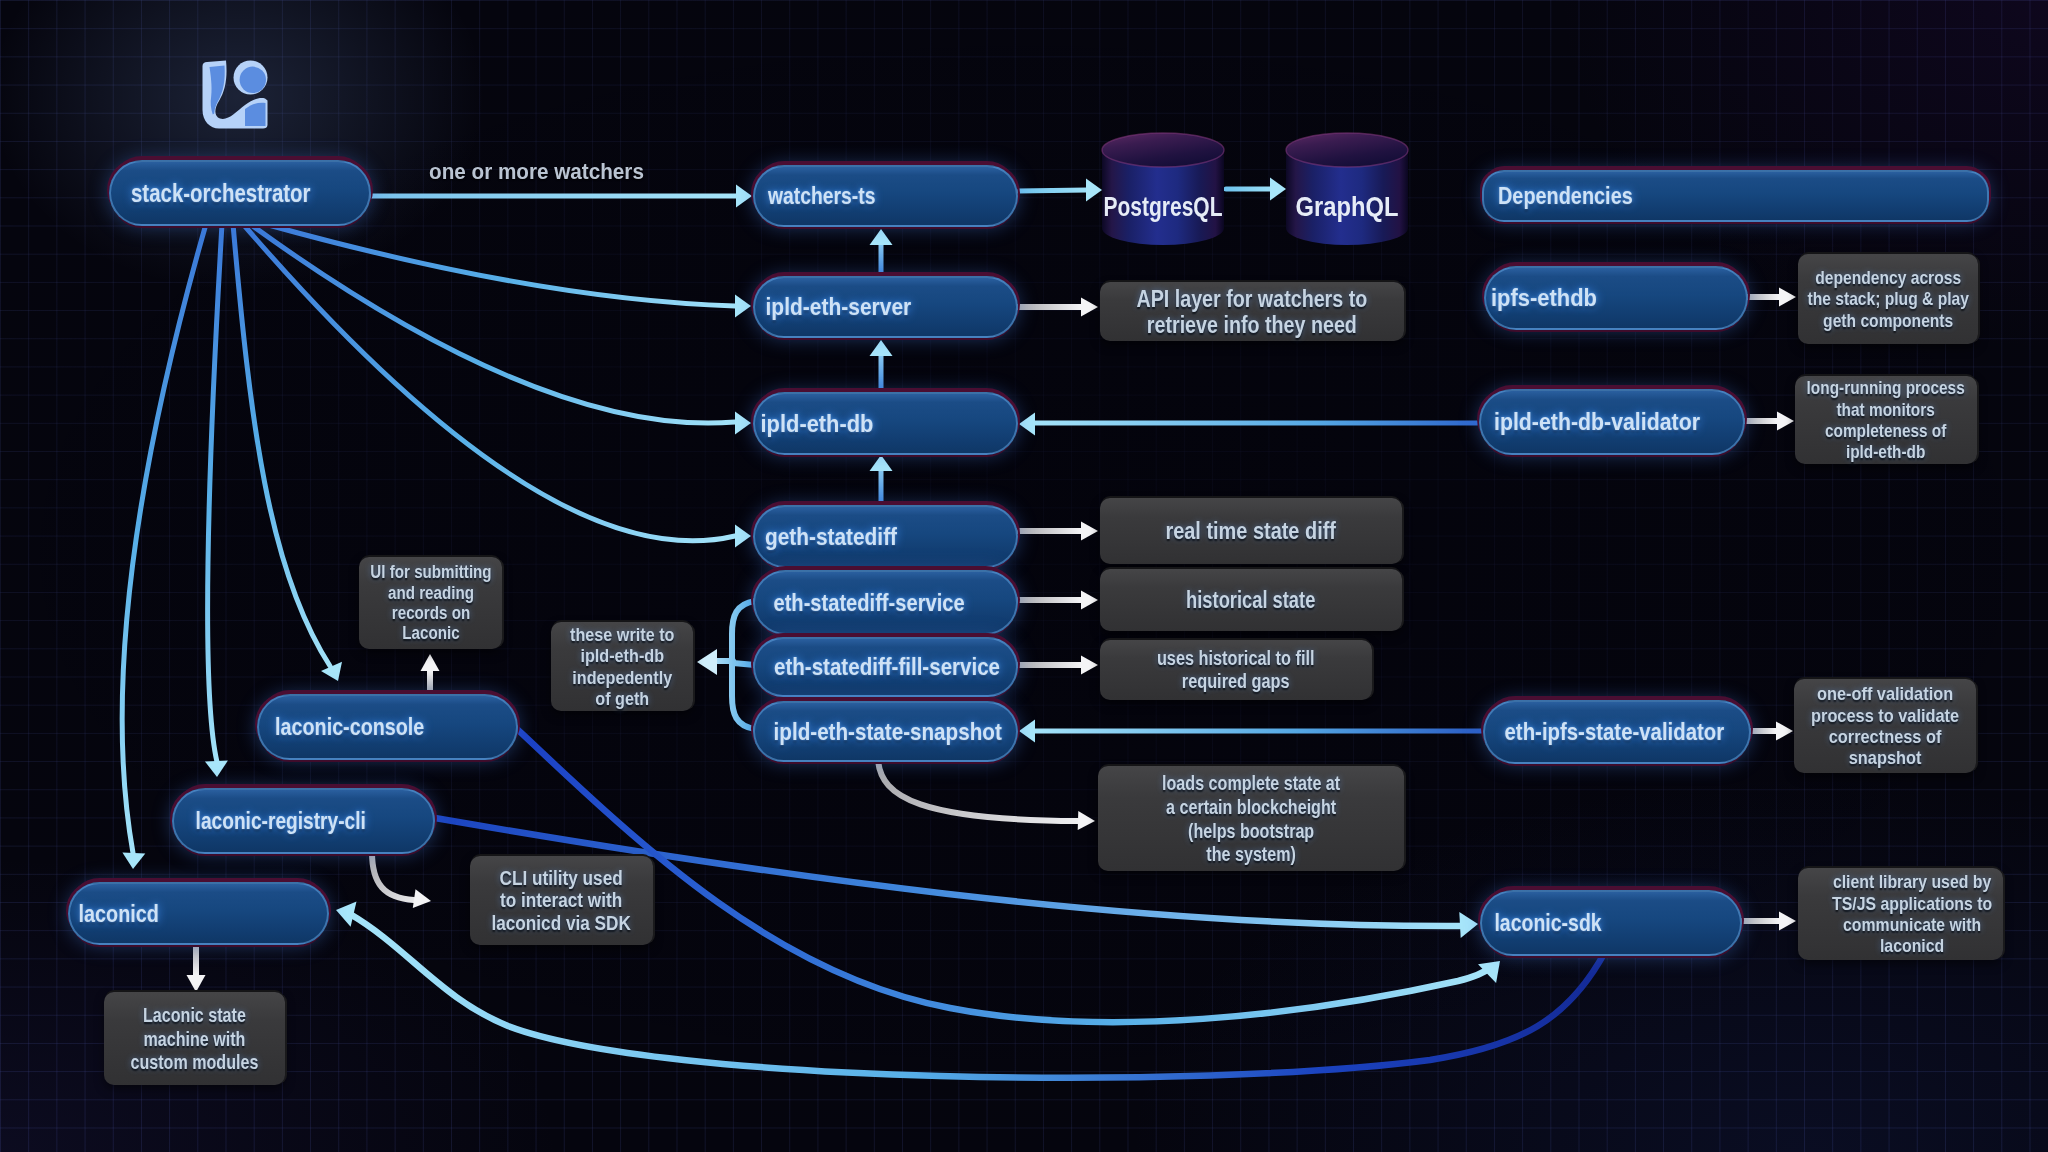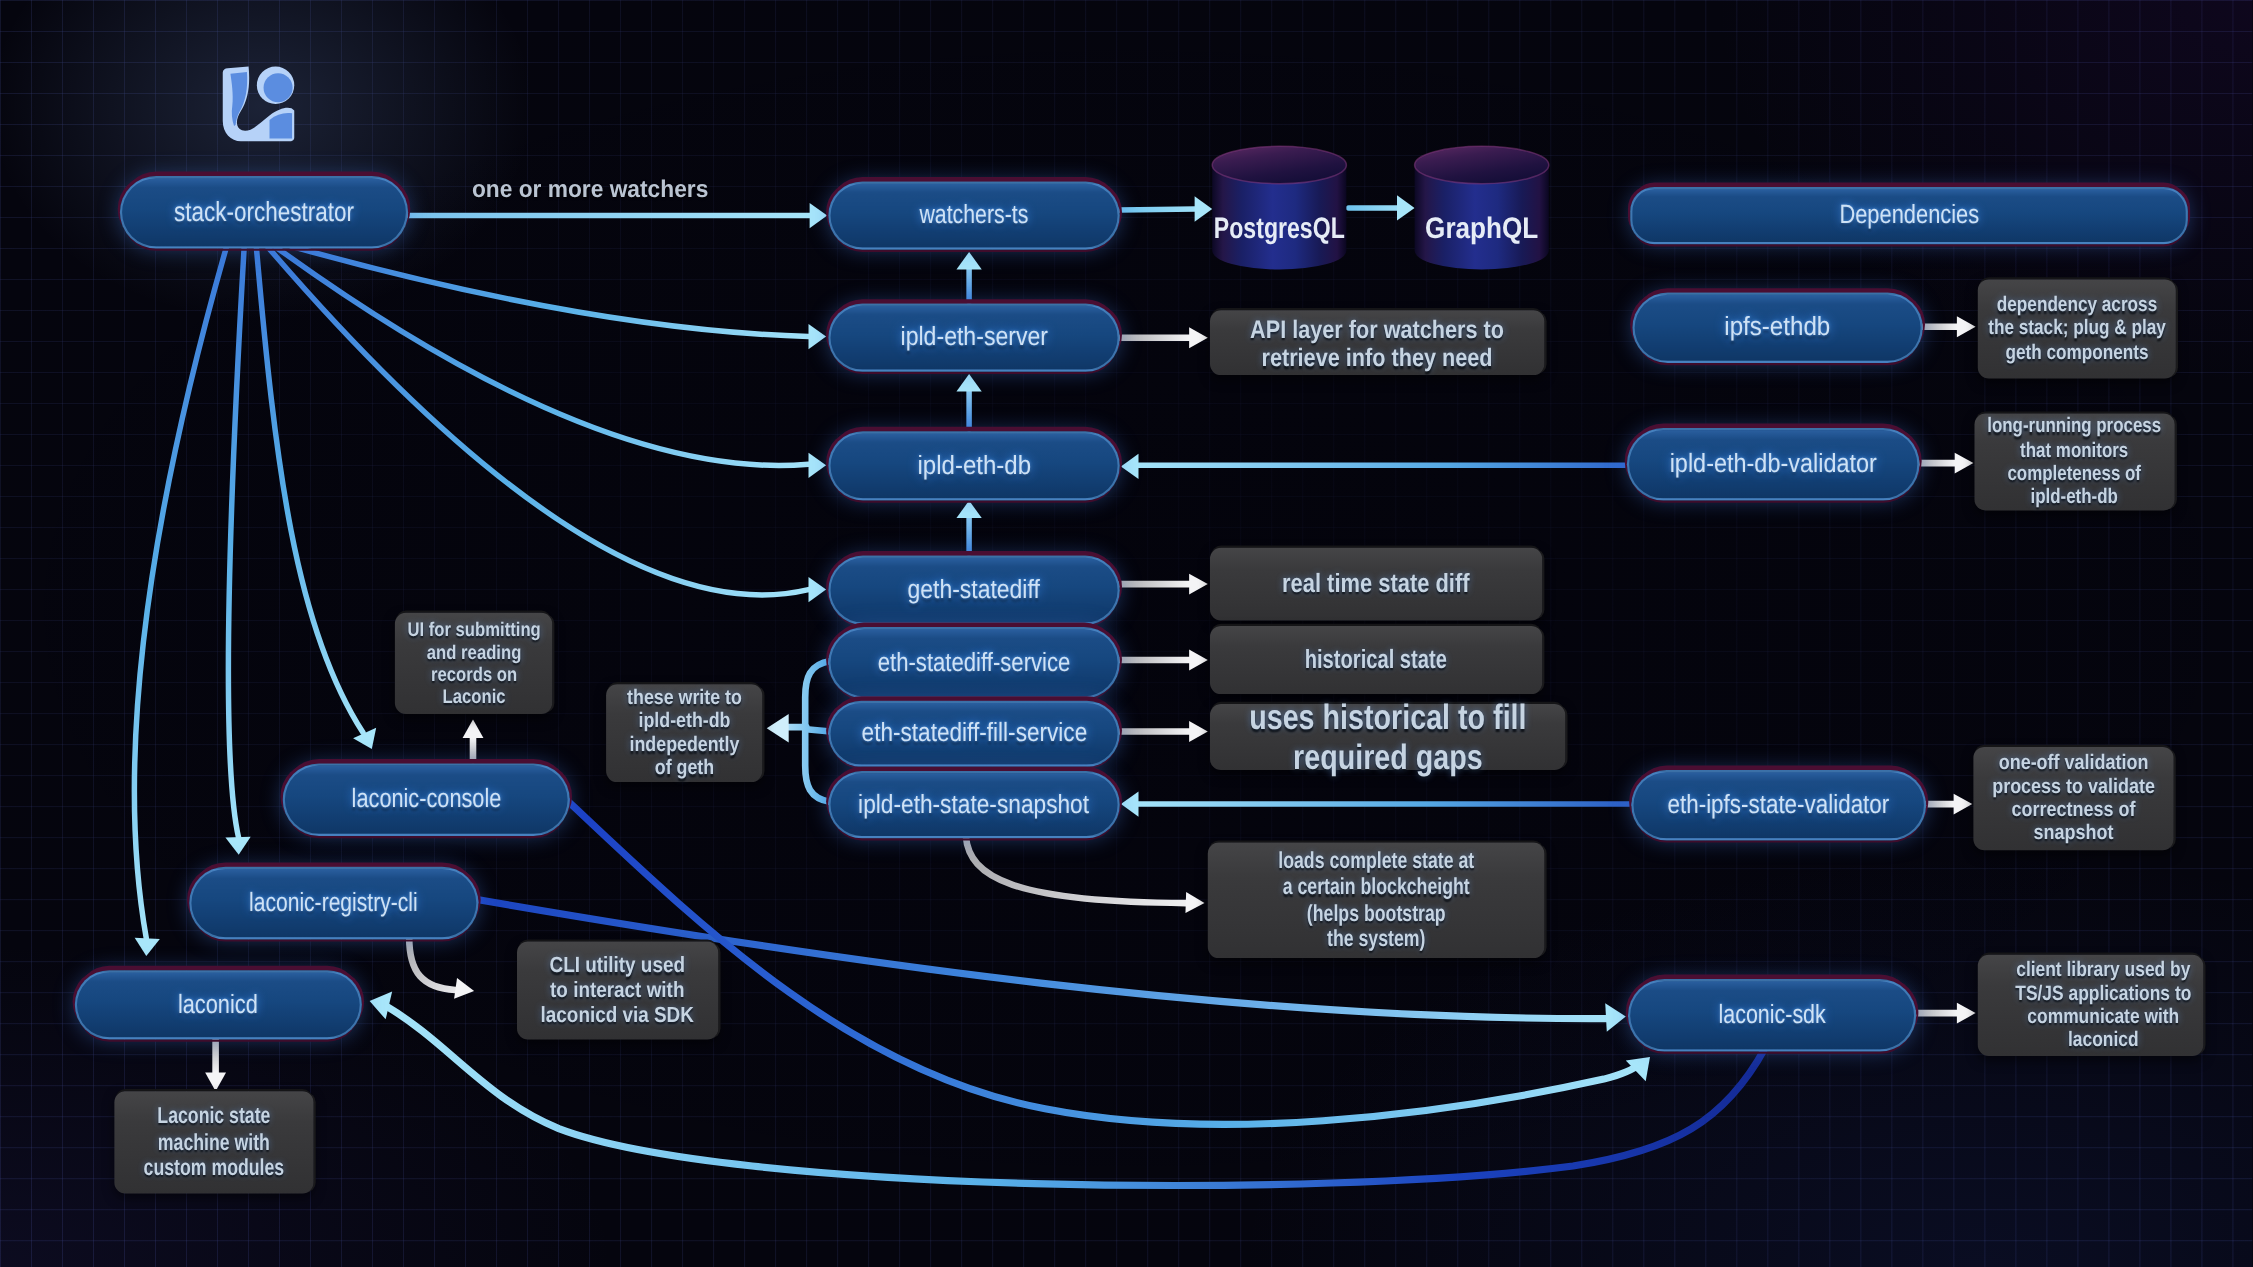--- a/index.html
+++ b/index.html
@@ -19,22 +19,22 @@
       radial-gradient(ellipse 700px 500px at 100% 0%, rgba(70,20,120,0.14), transparent 70%),
       radial-gradient(ellipse 800px 420px at 0% 100%, rgba(55,50,140,0.14), transparent 70%),
       radial-gradient(ellipse 900px 500px at 88% 100%, rgba(35,55,140,0.16), transparent 75%),
       radial-gradient(ellipse 60% 55% at 50% 48%, rgba(2,2,10,0.5), transparent 100%);
   }
   svg{position:absolute;left:0;top:0;}
   .pill{position:absolute;border-radius:999px;
     background:linear-gradient(180deg,#2a5f9f 0%, #1b4c86 14%, #16477f 45%, #113c6f 82%, #0f3766 100%);
     border:2px solid rgba(96,160,220,0.55);
     box-shadow:0 -5px 0 -1px #4a0e32, 4px -3px 0 -2px #4a0e32, -4px -3px 0 -2px #4a0e32, 0 4px 0 -2px #3f0c2b, 0 0 20px rgba(70,130,230,0.40);
-    display:flex;align-items:center;justify-content:center;
-    color:#cfe2f5;font-weight:normal;
+    display:flex;align-items:center;
+    color:#cfe2f5;font-weight:bold;
     text-shadow:0 0 10px rgba(70,150,255,0.95), 0 0 3px rgba(110,180,255,0.75), 0 2px 3px rgba(0,0,10,0.7);}
   .pill span{display:inline-block;white-space:nowrap;}
   .note span{display:inline-block;white-space:nowrap;}
   .note{position:absolute;border-radius:10px;
     background:linear-gradient(180deg,#454547 0%, #3a3a3c 30%, #313133 100%);
     box-shadow:0 -3px 0 -1px #151517, 3px 0 0 -1px #1a1a1c, 0 4px 10px rgba(0,0,0,0.5);
     display:flex;align-items:center;justify-content:center;text-align:center;
     color:#c6d4e2;font-weight:bold;line-height:1.13;
     text-shadow:0 0 7px rgba(110,170,255,0.45), 0 2px 2px rgba(0,0,0,0.9);}
 </style>
@@ -337,21 +337,21 @@
     </div>
   <div class="note" style="left:1798px;top:868px;width:182px;height:92px;font-size:19px;padding-left:23px;">
       <span style="transform:scaleX(0.833);">client library used by<br>TS/JS applications to<br>communicate with<br>laconicd</span>
     </div>
   <div class="note" style="left:1100px;top:498px;width:302px;height:66px;font-size:24px;">
       <span style="transform:scaleX(0.83);">real time state diff</span>
     </div>
   <div class="note" style="left:1100px;top:569px;width:302px;height:62px;font-size:24px;">
       <span style="transform:scaleX(0.763);">historical state</span>
     </div>
-  <div class="note" style="left:1100px;top:640px;width:323px;height:60px;font-size:32px;">
+  <div class="note" style="left:1100px;top:640px;width:272px;height:60px;font-size:20px;">
       <span style="transform:scaleX(0.815);">uses historical to fill<br>required gaps</span>
     </div>
   <div class="note" style="left:1098px;top:766px;width:306px;height:105px;font-size:21px;">
       <span style="transform:scaleX(0.767);">loads complete state at<br>a certain blockcheight<br>(helps bootstrap<br>the system)</span>
     </div>
   <div class="note" style="left:551px;top:622px;width:142px;height:89px;font-size:19px;">
       <span style="transform:scaleX(0.852);">these write to<br>ipld-eth-db<br>indepedently<br>of geth</span>
     </div>
   <div class="note" style="left:359px;top:557px;width:143px;height:92px;font-size:18px;">
       <span style="transform:scaleX(0.842);">UI for submitting<br>and reading<br>records on<br>Laconic</span>

